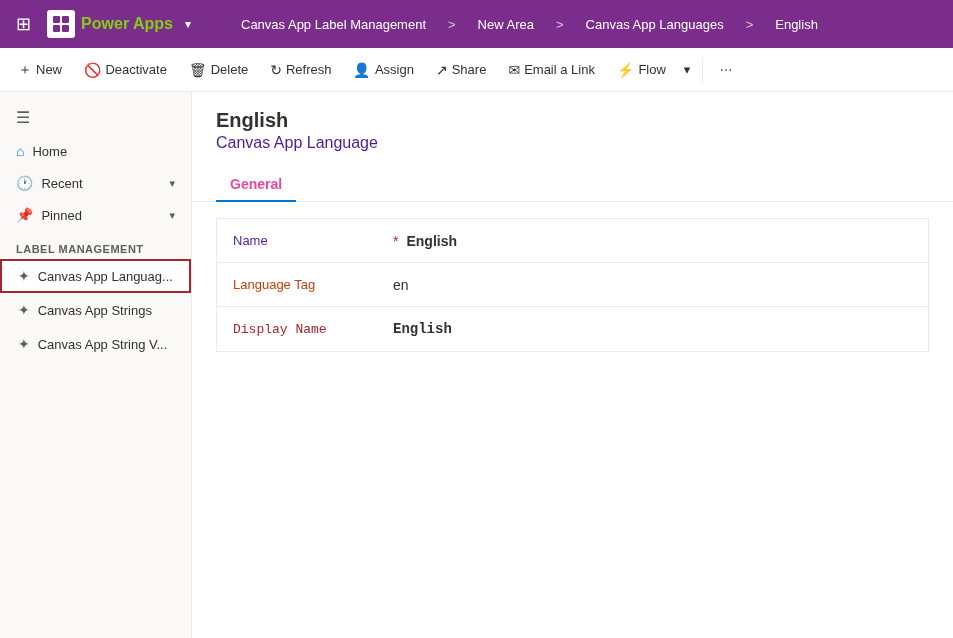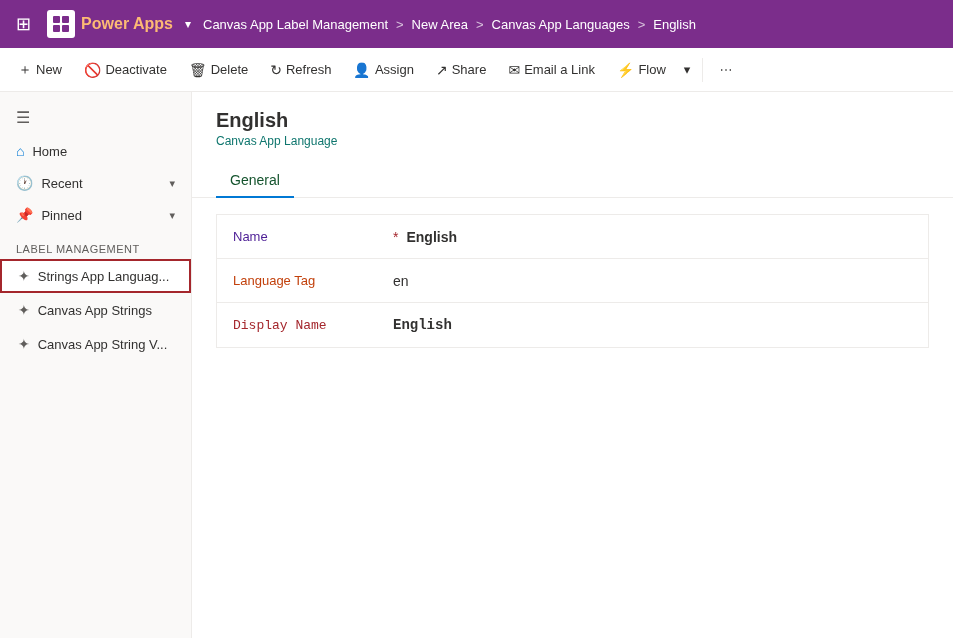--- a/index.html
+++ b/index.html
@@ -17,41 +17,42 @@
     .top-bar-waffle {
       color: white;
       font-size: 18px;
       cursor: pointer;
       padding: 4px;
     }
     .top-bar-logo {
       display: flex;
       align-items: center;
       gap: 6px;
-      color: #fdba74;
+      color: #84cc16;
       font-weight: 600;
       font-size: 16px;
     }
     .top-bar-logo-icon {
       width: 28px;
       height: 28px;
       background: white;
       border-radius: 3px;
       display: flex;
       align-items: center;
       justify-content: center;
     }
     .top-bar-logo-icon svg { width: 20px; height: 20px; }
     .top-bar-chevron { color: white; font-size: 12px; cursor: pointer; }
     .top-bar-breadcrumb {
       color: white;
       font-size: 13px;
       display: flex;
       align-items: center;
-      gap: 8px;
+      gap: 22px;
+      margin-left: 38px;
     }
     .breadcrumb-separator { opacity: 0.7; }
     .breadcrumb-link { cursor: pointer; }
 
     
     .toolbar {
       background: white;
       height: 44px;
       display: flex;
       align-items: center;
@@ -112,21 +113,21 @@
       gap: 8px;
       color: #323130;
       font-size: 13px;
     }
     .sidebar-nav-item .nav-icon { color: #0078d4; font-size: 14px; }
     .sidebar-nav-item .nav-chevron { margin-left: auto; color: #605e5c; font-size: 11px; }
 
     .sidebar-section-title {
       padding: 12px 16px 4px 16px;
       font-size: 11px;
-      font-weight: 400;
+      font-weight: 700;
       color: #605e5c;
       text-transform: uppercase;
       letter-spacing: 0.5px;
     }
     .sidebar-entity-item {
       display: flex;
       align-items: center;
       padding: 7px 12px 7px 16px;
       cursor: pointer;
       gap: 8px;
@@ -153,44 +154,44 @@
     .record-header {
       padding: 16px 24px 0 24px;
     }
     .record-title {
       font-size: 20px;
       font-weight: 600;
       color: #323130;
       line-height: 1.2;
     }
     .record-subtitle {
-      font-size: 12px;
-      color: #0f766e;
+      font-size: 16px;
+      color: #4c1d95;
       margin-top: 2px;
     }
 
     
     .tabs {
       display: flex;
       padding: 8px 24px 0 24px;
       border-bottom: 1px solid #edebe9;
       margin-top: 8px;
     }
     .tab {
       padding: 8px 14px;
       cursor: pointer;
       font-size: 14px;
       color: #605e5c;
       border-bottom: 2px solid transparent;
       margin-bottom: -1px;
     }
     .tab.active {
-      color: #14532d;
+      color: #ec4899;
       border-bottom: 2px solid #0078d4;
-      font-weight: 400;
+      font-weight: 700;
     }
 
     
     .form-area {
       padding: 0 24px 24px 24px;
     }
     .form-section {
       border: 1px solid #edebe9;
       margin-top: 16px;
     }
@@ -313,21 +314,21 @@
     <div class="sidebar-nav-item">
       <span class="nav-icon">📌</span>
       <span>Pinned</span>
       <span class="nav-chevron">▾</span>
     </div>
 
     <div class="sidebar-section-title">Label Management</div>
 
     <div class="sidebar-entity-item active">
       <span class="entity-icon">✦</span>
-      <span>Strings App Languag...</span>
+      <span>Canvas App Languag...</span>
     </div>
     <div class="sidebar-entity-item">
       <span class="entity-icon">✦</span>
       <span>Canvas App Strings</span>
     </div>
     <div class="sidebar-entity-item">
       <span class="entity-icon">✦</span>
       <span>Canvas App String V...</span>
     </div>
   </div>

